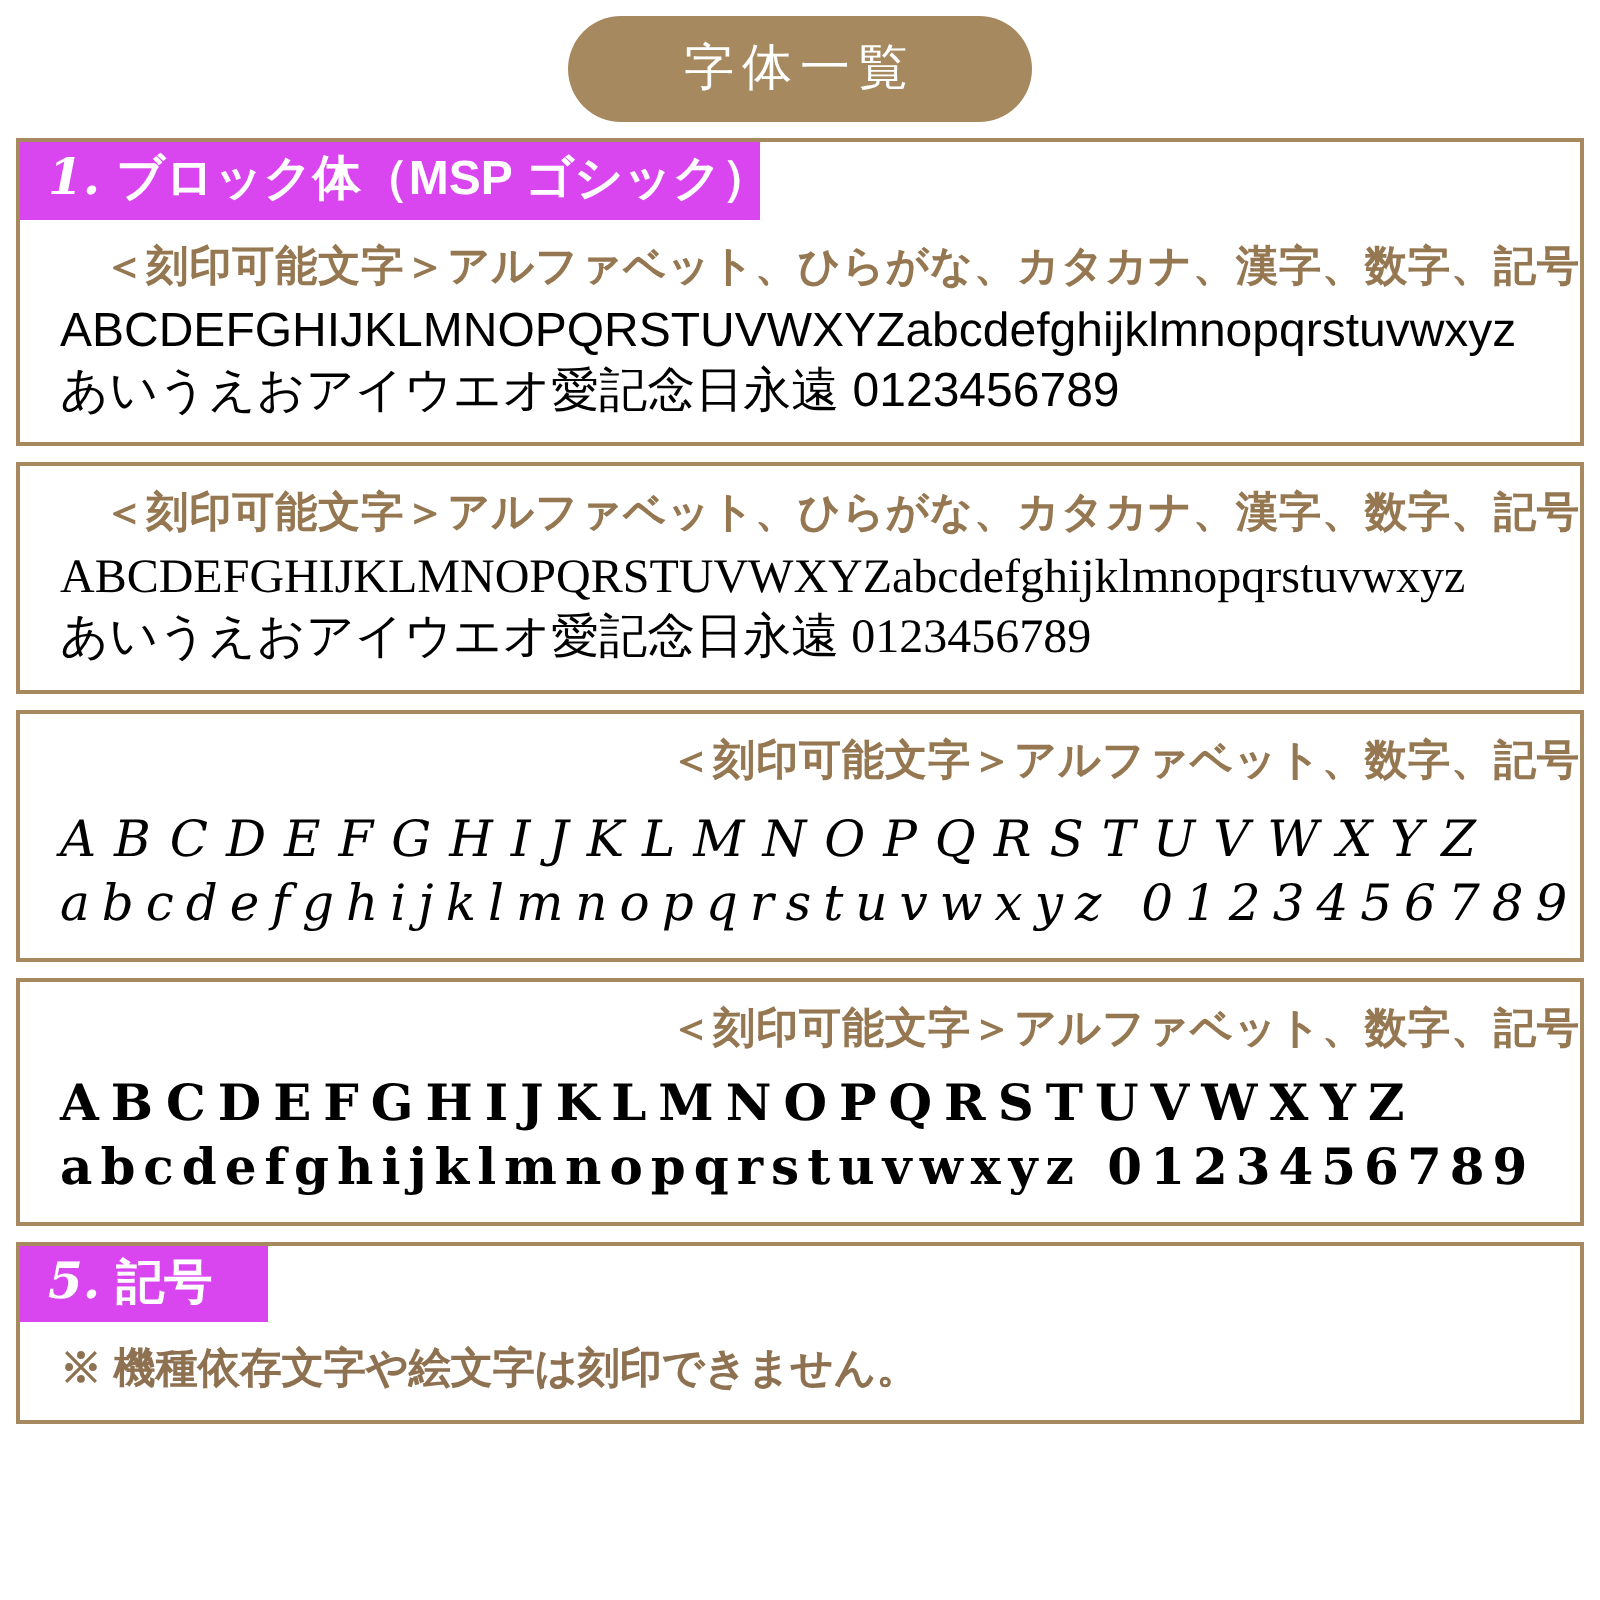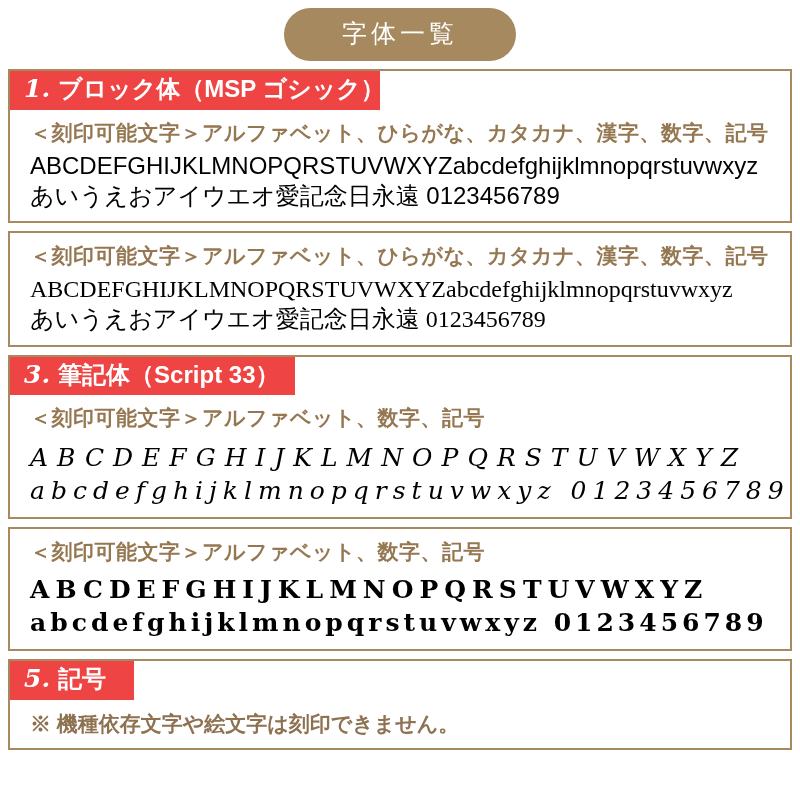--- a/index.html
+++ b/index.html
@@ -13,37 +13,37 @@
     font-size:25px; font-weight:normal; letter-spacing:4px;
     padding:9px 58px 11px; border-radius:30px;
   }
 
   
   .panel {
     border:2px solid #a6895f; background:#ffffff;
     margin:8px 8px 0 8px; padding-bottom:10px;
   }
   .panel-header {
-    background:#ef4444; color:#ffffff; font-weight:bold;
+    background:#d946ef; color:#ffffff; font-weight:bold;
     font-size:24px; line-height:1.3; padding:2px 10px 4px 14px;
     white-space:nowrap; overflow:hidden;
   }
   .panel-header .num {
     font-family:"DejaVu Serif", serif; font-style:italic;
     padding-right:8px; font-size:25px;
   }
   .s1 .panel-header { width:370px; }
   .s2 .panel-header { width:290px; }
   .s3 .panel-header { width:285px; }
   .s4 .panel-header { width:410px; }
   .s5 .panel-header { width:124px; }
 
   .chars-line {
     color:#957852; font-weight:bold; font-size:21px;
-    padding:9px 0 4px 20px; letter-spacing:0.5px;
+    padding:9px 0 4px 20px; letter-spacing:0.5px;text-align:right;
   }
   .sample { color:#000000; padding-left:20px; white-space:nowrap; }
   .sample.gothic      { font-family:"Liberation Sans", sans-serif; font-size:24px; line-height:1.25; }
   .sample.mincho      { font-family:"Liberation Serif", serif;     font-size:24px; line-height:1.28; }
   .sample.script      { font-family:"DejaVu Serif", serif; font-style:italic; font-size:25px;
                         letter-spacing:9px; line-height:1.3; padding-top:6px; }
   .sample.script.lower      { letter-spacing:6px; padding-top:0; }
   .sample.blackletter { font-family:"DejaVu Serif", serif; font-weight:bold; font-size:25px;
                         letter-spacing:6px; line-height:1.3; padding-top:4px; }
   .sample.blackletter.lower { letter-spacing:4px; padding-top:0; }
@@ -70,23 +70,20 @@
   <div class="sample gothic">あいうえおアイウエオ愛記念日永遠 0123456789</div>
 </section>
 
 <section class="panel s2">
   <div class="chars-line">＜刻印可能文字＞アルファベット、ひらがな、カタカナ、漢字、数字、記号</div>
   <div class="sample mincho">ABCDEFGHIJKLMNOPQRSTUVWXYZabcdefghijklmnopqrstuvwxyz</div>
   <div class="sample mincho">あいうえおアイウエオ愛記念日永遠 0123456789</div>
 </section>
 
 <section class="panel s3">
-  <div class="panel-header">
-    <span class="num">3.</span><span>筆記体（Script 33）</span>
-  </div>
   <div class="chars-line">＜刻印可能文字＞アルファベット、数字、記号</div>
   <div class="sample script">ABCDEFGHIJKLMNOPQRSTUVWXYZ</div>
   <div class="sample script lower">abcdefghijklmnopqrstuvwxyz 0123456789</div>
 </section>
 
 <section class="panel s4">
   <div class="chars-line">＜刻印可能文字＞アルファベット、数字、記号</div>
   <div class="sample blackletter">ABCDEFGHIJKLMNOPQRSTUVWXYZ</div>
   <div class="sample blackletter lower">abcdefghijklmnopqrstuvwxyz 0123456789</div>
 </section>

